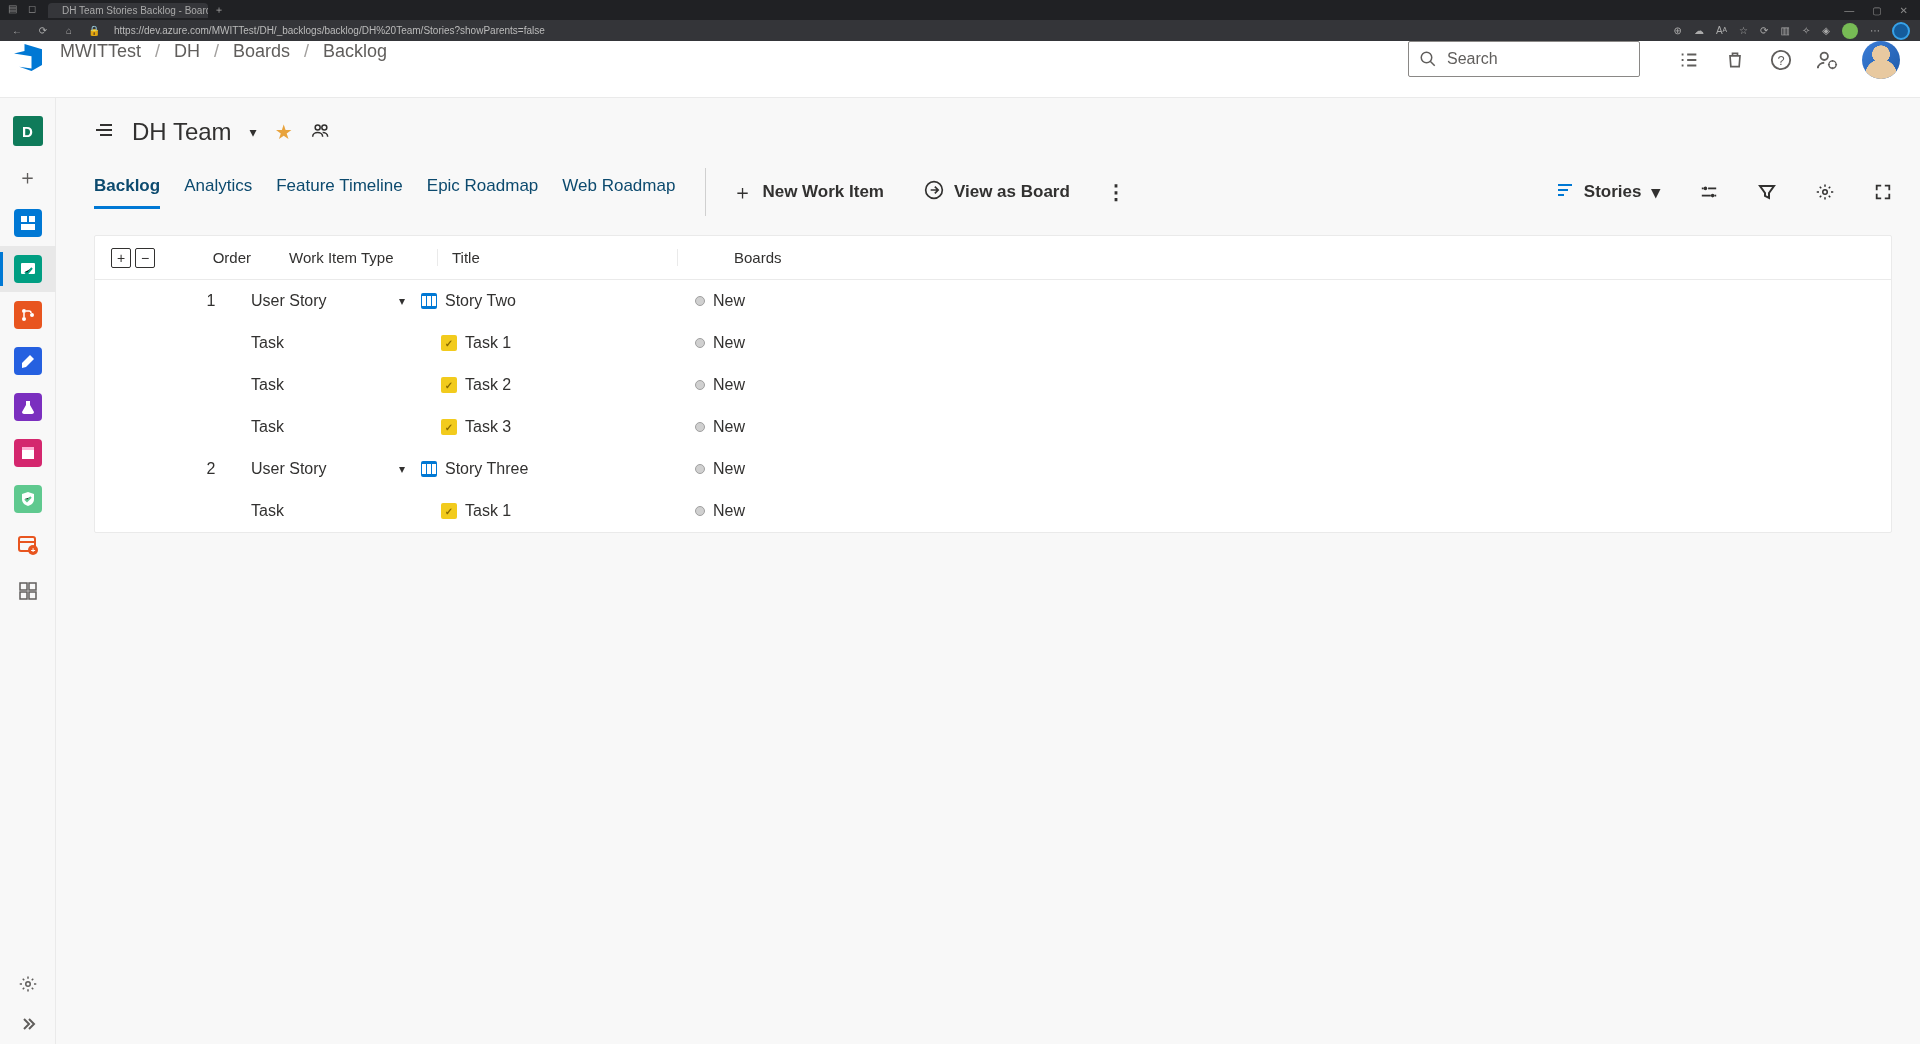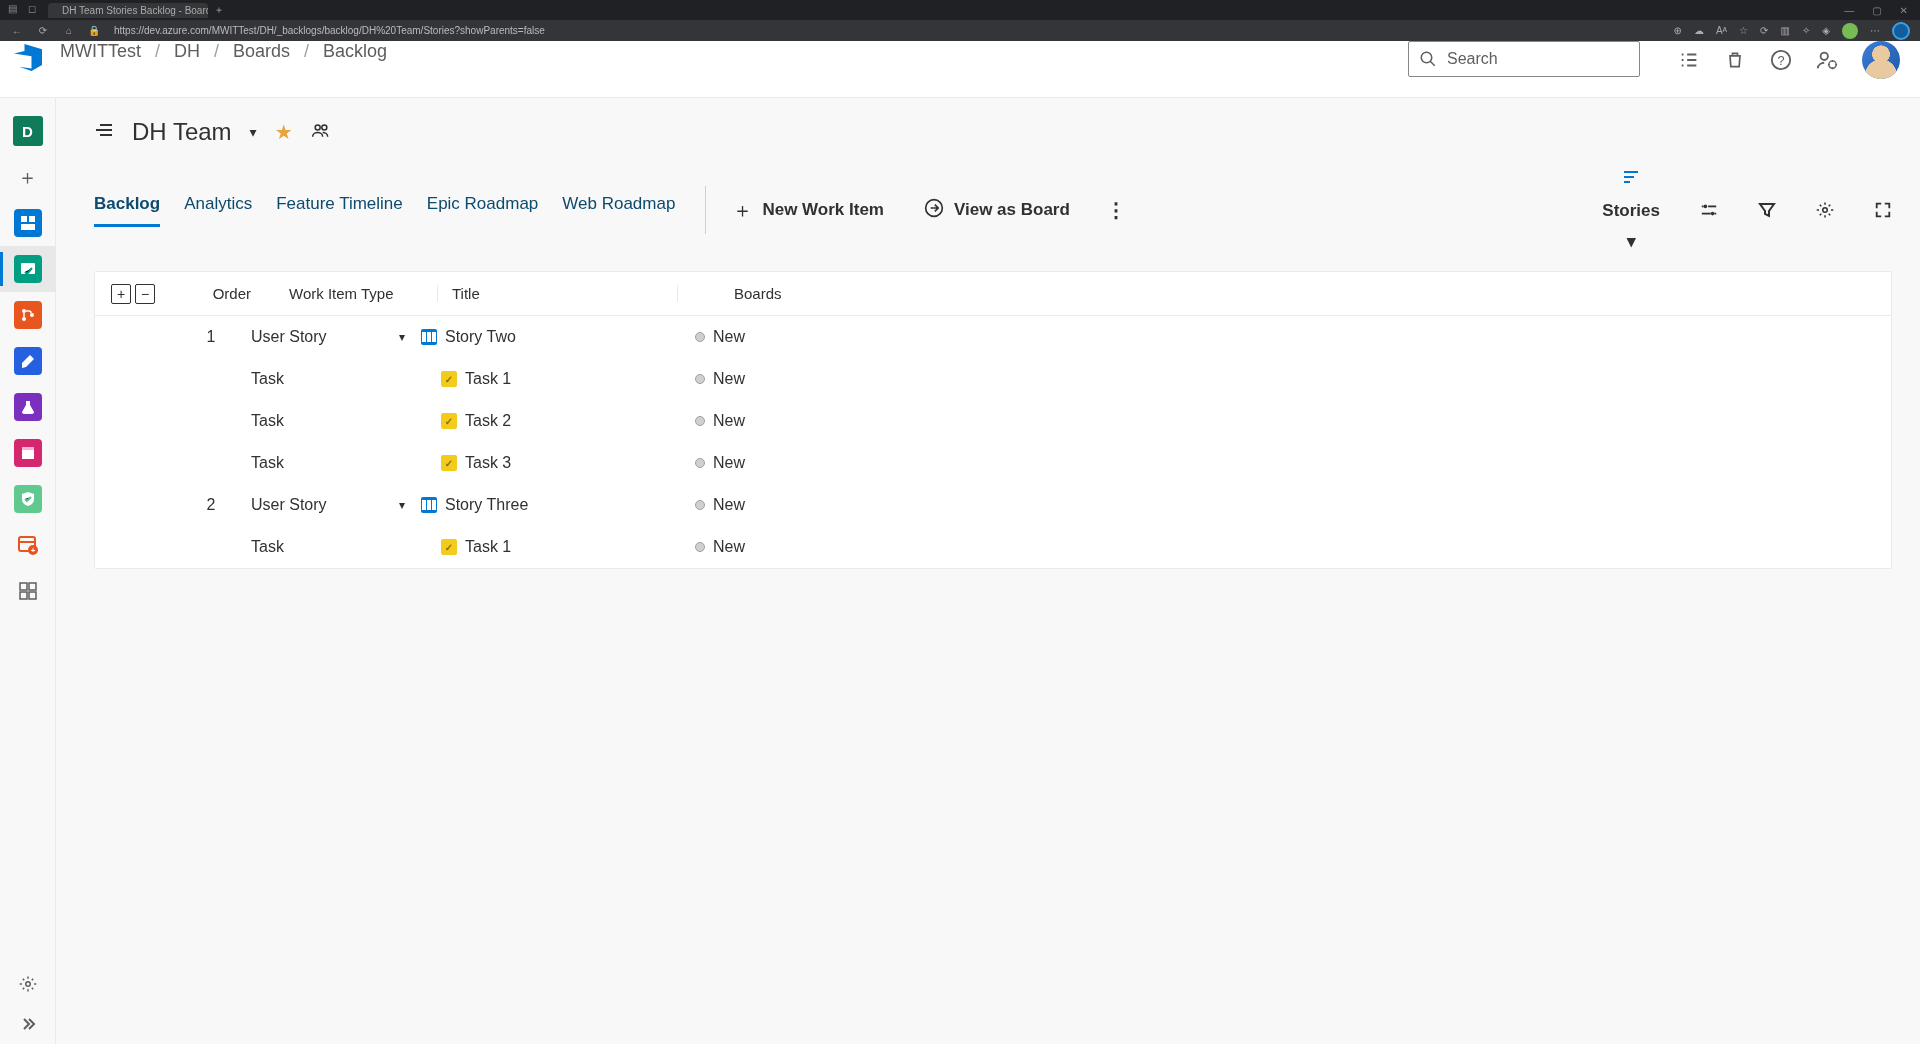--- a/index.html
+++ b/index.html
@@ -60,21 +60,21 @@
     .pivot { font-size: 17px; color: #0c4a6e; padding-bottom: 10px; cursor: pointer; }
     .pivot.active { font-weight: 600; border-bottom: 3px solid #0078d4; }
     .pivot-divider { width: 1px; height: 48px; background: #d0d0d0; margin: 0 26px 0 30px; }
     .toolbar-btn { display: flex; align-items: center; gap: 10px; font-size: 17px; font-weight: 600; color: #323130; cursor: pointer; padding: 4px 0; }
     .toolbar-btn .plus { font-size: 20px; font-weight: 400; }
     .toolbar-btn .vab-icon { font-size: 18px; }
     .toolbar-spacer { flex: 1; }
     .right-tools { display: flex; align-items: center; gap: 40px; }
     .right-tool { display: flex; align-items: center; gap: 8px; color: #323130; cursor: pointer; }
     .right-tool svg, .right-tool span.ic { width: 18px; height: 18px; }
-    .stories-btn { display: flex; align-items: center; gap: 10px; font-size: 17px; font-weight: 600; flex-direction: column; }
+    .stories-btn { display: flex; align-items: center; gap: 10px; font-size: 17px; font-weight: 600; }
     .stories-btn .bars { color: #0078d4; }
 
     .kebab { font-size: 20px; font-weight: 700; letter-spacing: 1px; cursor: pointer; padding: 0 8px; }
 
     
     .backlog-card { background: #fff; margin-top: 18px; border: 1px solid #eaeaea; border-radius: 2px; }
     .table-header { display: flex; align-items: center; height: 44px; border-bottom: 1px solid #eaeaea; font-size: 15px; color: #323130; padding-left: 16px; }
     .th-expand-btns { display: flex; gap: 4px; width: 60px; }
     .sq-btn { width: 20px; height: 20px; border: 1px solid #323130; border-radius: 2px; display: flex; align-items: center; justify-content: center; font-size: 14px; line-height: 1; cursor: pointer; }
     .th-order { width: 80px; text-align: right; }

